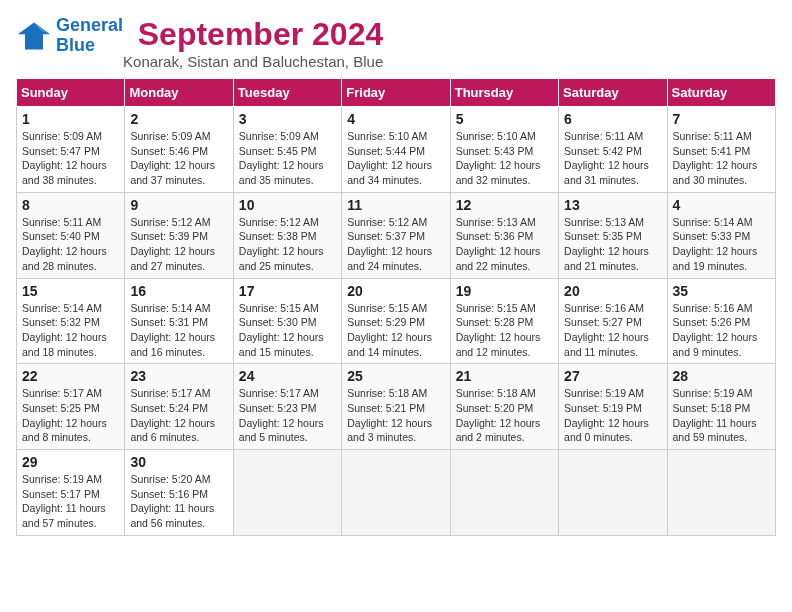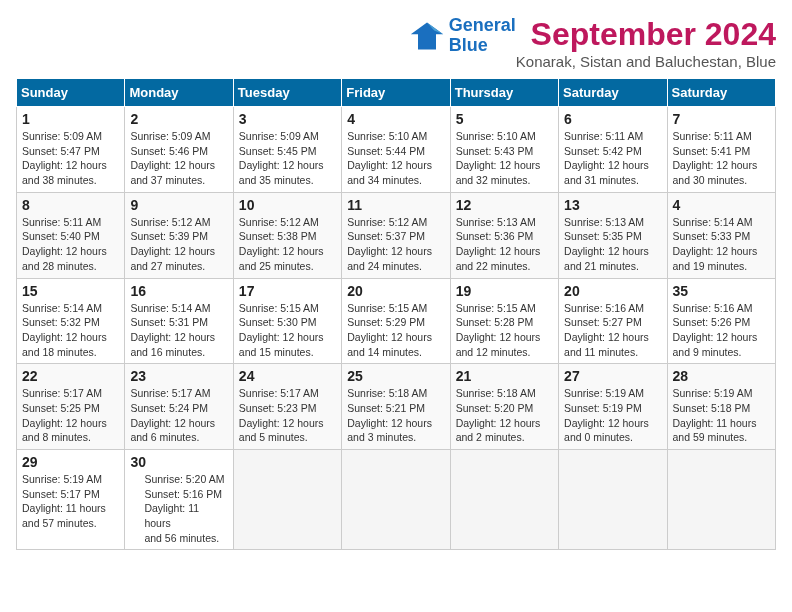--- a/index.html
+++ b/index.html
@@ -5,21 +5,21 @@
     * { box-sizing: border-box; margin: 0; padding: 0; }
     body {
       font-family: Arial, sans-serif;
       background: #fff;
       width: 792px;
       min-height: 612px;
       padding: 16px;
     }
     .header-area {
       display: flex;
-      justify-content: flex-end;
+      justify-content: flex-start;
       align-items: flex-start;
       margin-bottom: 8px;
     }
     .logo {
       display: flex;
       align-items: center;
       gap: 4px;
     }
     .logo-text {
       font-size: 18px;
@@ -45,21 +45,21 @@
     .subtitle {
       font-size: 15px;
       color: #555;
     }
     table {
       width: 100%;
       border-collapse: collapse;
       font-size: 11px;
     }
     thead tr th {
-      background-color: #0369a1;
+      background-color: #be185d;
       color: #fff;
       padding: 6px 4px;
       text-align: left;
       font-size: 13px;
       font-weight: bold;
       border: 1px solid #fff;
     }
     tbody tr td {
       border: 1px solid #ccc;
       vertical-align: top;
@@ -327,21 +327,21 @@
       <tr>
         <td>
           <span class="day-number">29</span>
           <div class="day-info" style="white-space: pre-line;">Sunrise: 5:19 AM
 Sunset: 5:17 PM
 Daylight: 11 hours
 and 57 minutes.</div>
         </td>
         <td>
           <span class="day-number">30</span>
-          <div class="day-info" style="white-space: pre-line; margin-left: 14px;">Sunrise: 5:20 AM
+          <div class="day-info" style="white-space: pre-line;">Sunrise: 5:20 AM
 Sunset: 5:16 PM
 Daylight: 11 hours
 and 56 minutes.</div>
         </td>
         <td class="empty-cell"></td>
         <td class="empty-cell"></td>
         <td class="empty-cell"></td>
         <td class="empty-cell"></td>
         <td class="empty-cell"></td>
       </tr>

